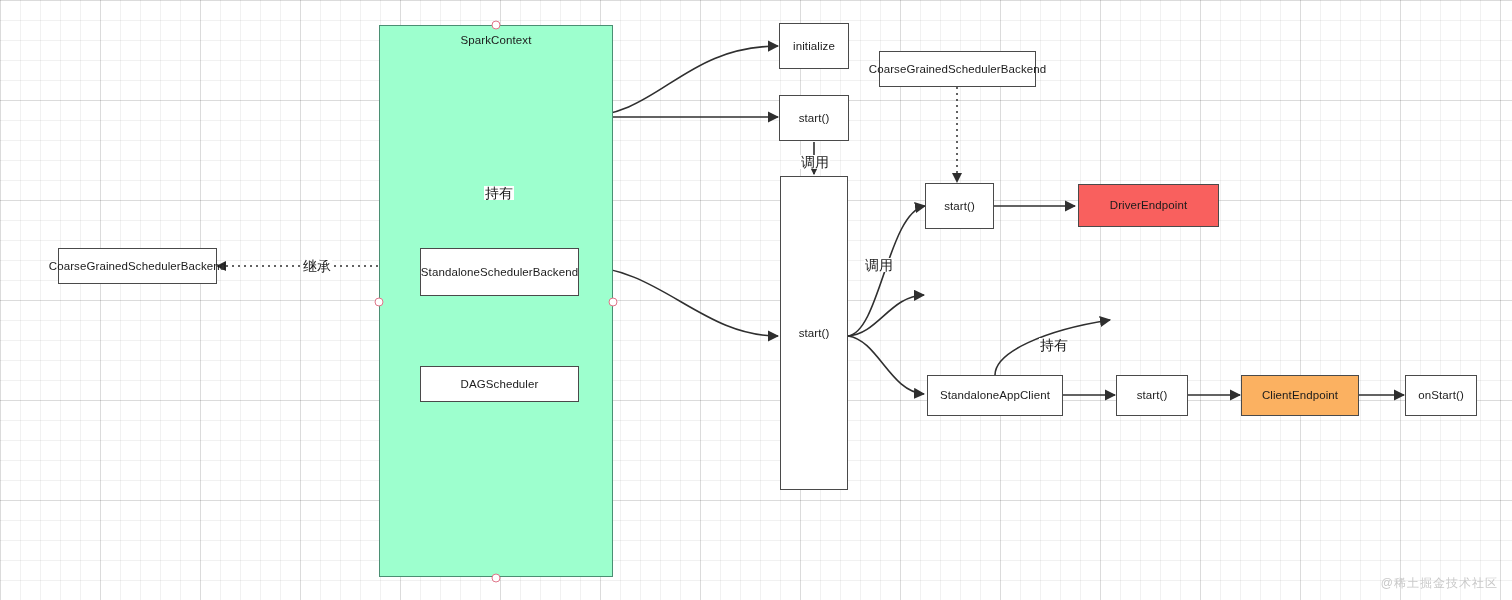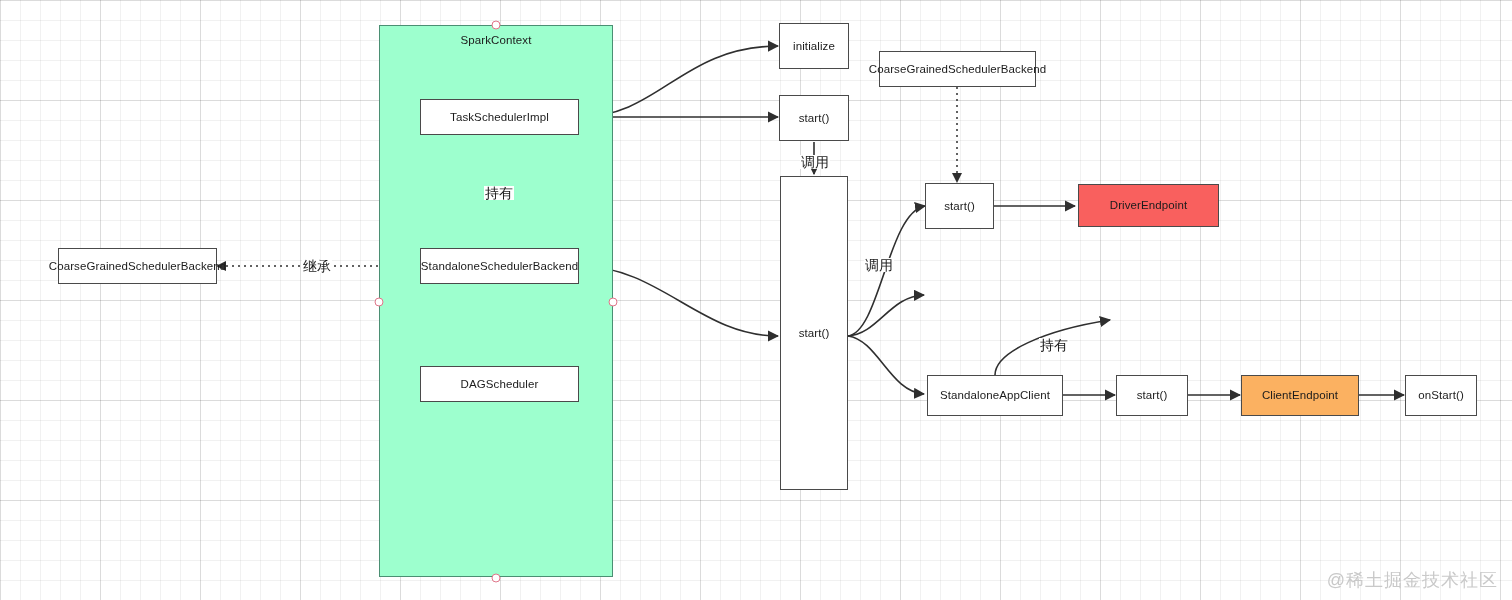--- a/index.html
+++ b/index.html
@@ -93,21 +93,21 @@
     height: 7px;
     border-radius: 50%;
     background: #ffffff;
     border: 1.4px solid #e0768a;
     transform: translate(-50%, -50%);
   }
   .watermark {
     position: absolute;
     right: 14px;
     bottom: 8px;
-    font-size: 18px;
+    font-size: 12px;
     color: #c9c9c9;
     letter-spacing: 1px;
     white-space: nowrap;
     margin-left: 6px;
   }
 </style>
 </head>
 <body>
 
 <div id="canvas">
@@ -155,25 +155,22 @@
 
   <div class="node container" style="left:379px; top:25px; width:234px; height:552px;">
     <span class="container-title">SparkContext</span>
   </div>
 
   <div class="handle" style="left:496px; top:25px;"></div>
   <div class="handle" style="left:379px; top:302px;"></div>
   <div class="handle" style="left:613px; top:302px;"></div>
   <div class="handle" style="left:496px; top:578px;"></div>
 
-  <div class="node" style="left:420px; top:99px; width:159px; height:36px;">
-    <span>TaskSchedulerImpl</span>
-  </div>
-
-  <div class="node" style="left:420px; top:248px; width:159px; height:36px;">
+
+  <div class="node" style="left:420px; top:248px; width:159px; height:48px;">
     <span>StandaloneSchedulerBackend</span>
   </div>
 
   <div class="node" style="left:420px; top:366px; width:159px; height:36px;">
     <span>DAGScheduler</span>
   </div>
 
   <div class="node" style="left:58px; top:248px; width:159px; height:36px;">
     <span>CoarseGrainedSchedulerBackend</span>
   </div>

